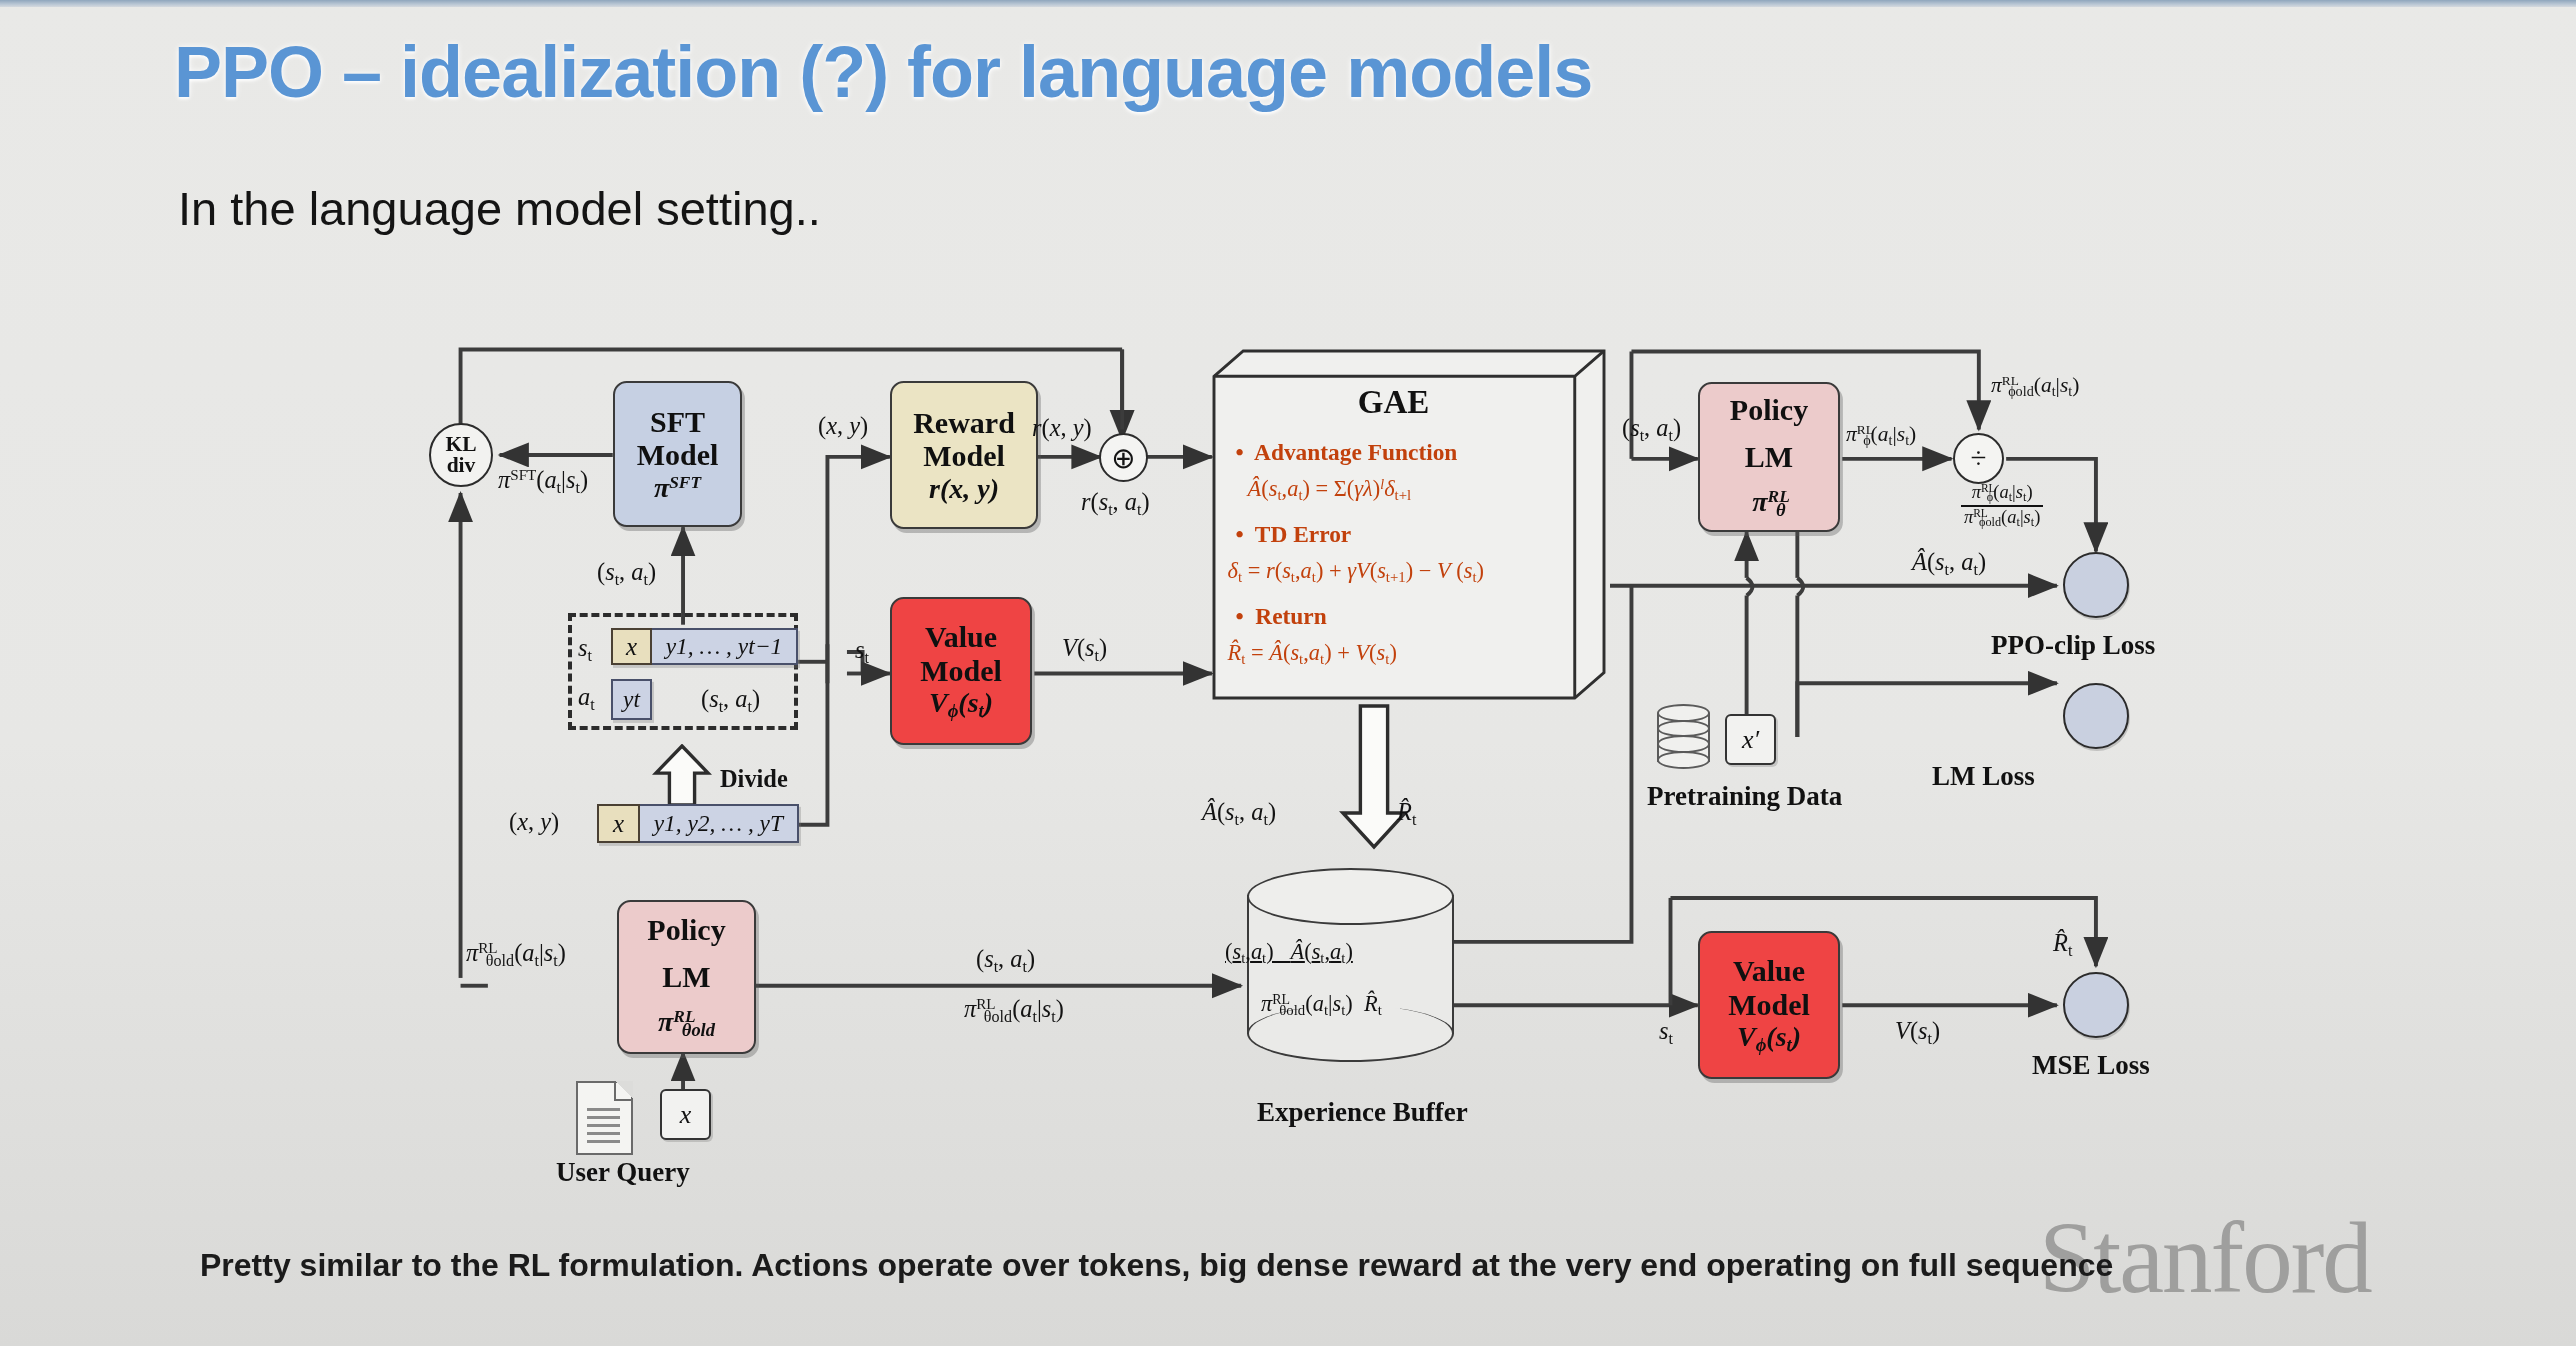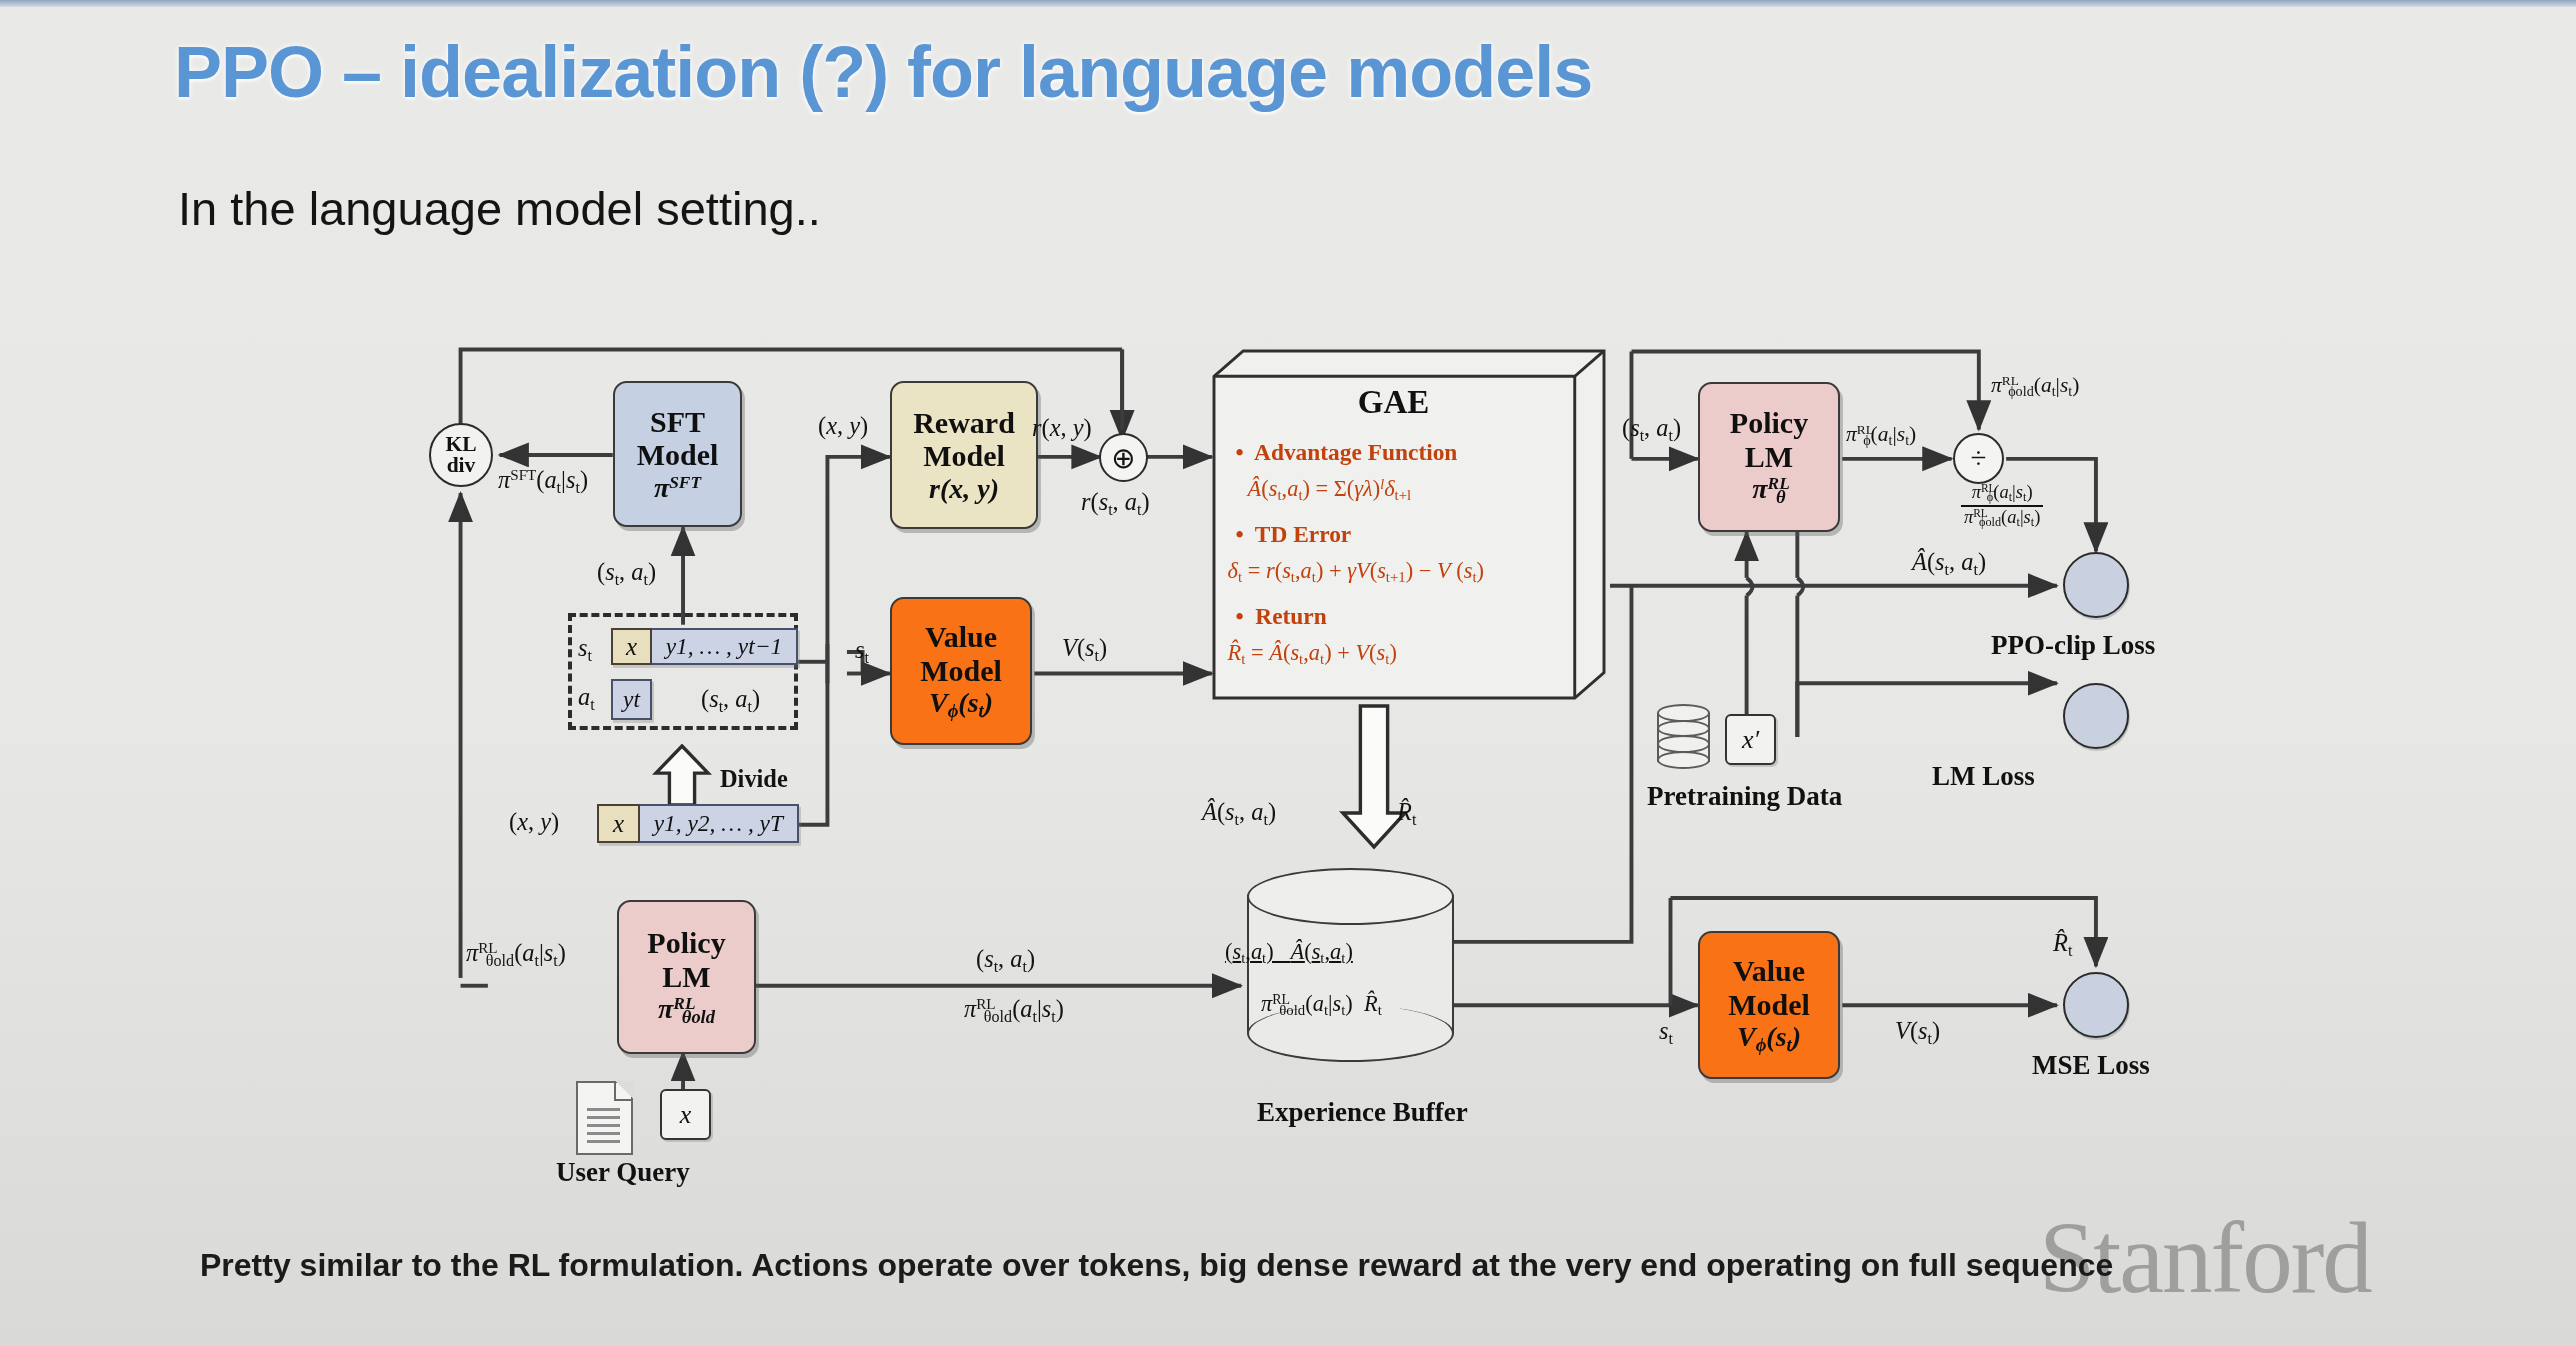--- a/index.html
+++ b/index.html
@@ -42,22 +42,22 @@
     box-shadow:2.9px 3.9px 0 rgba(90,90,90,.35);
     display:flex;flex-direction:column;align-items:center;justify-content:center;
     font-family:"Liberation Serif",serif;font-weight:bold;color:#101010;
     line-height:1.12;text-align:center;
   }
   .mbox .l1{font-size:30px;}
   .mbox .l2{font-size:30px;}
   .mbox .l3{font-size:28px;font-style:italic;font-weight:bold;}
   .blue  {background:#c6d0e3;}
   .cream {background:#ebe4c4;}
-  .green {background:#f97316;align-items:center;}
-  .pink  {background:#eccbcb;}
+  .green {background:#ef4444;align-items:center;}
+  .pink  {background:#eccbcb;gap:13px;}
 
   .circ{
     border:2.9px solid #2b2b2b;border-radius:50%;
     background:#f2f2f0;display:flex;flex-direction:column;
     align-items:center;justify-content:center;
     font-family:"Liberation Serif",serif;font-weight:bold;font-size:21.5px;
     color:#111;line-height:1.0;
   }
   .lossdot{
     border:2.9px solid #2b2b2b;border-radius:50%;

